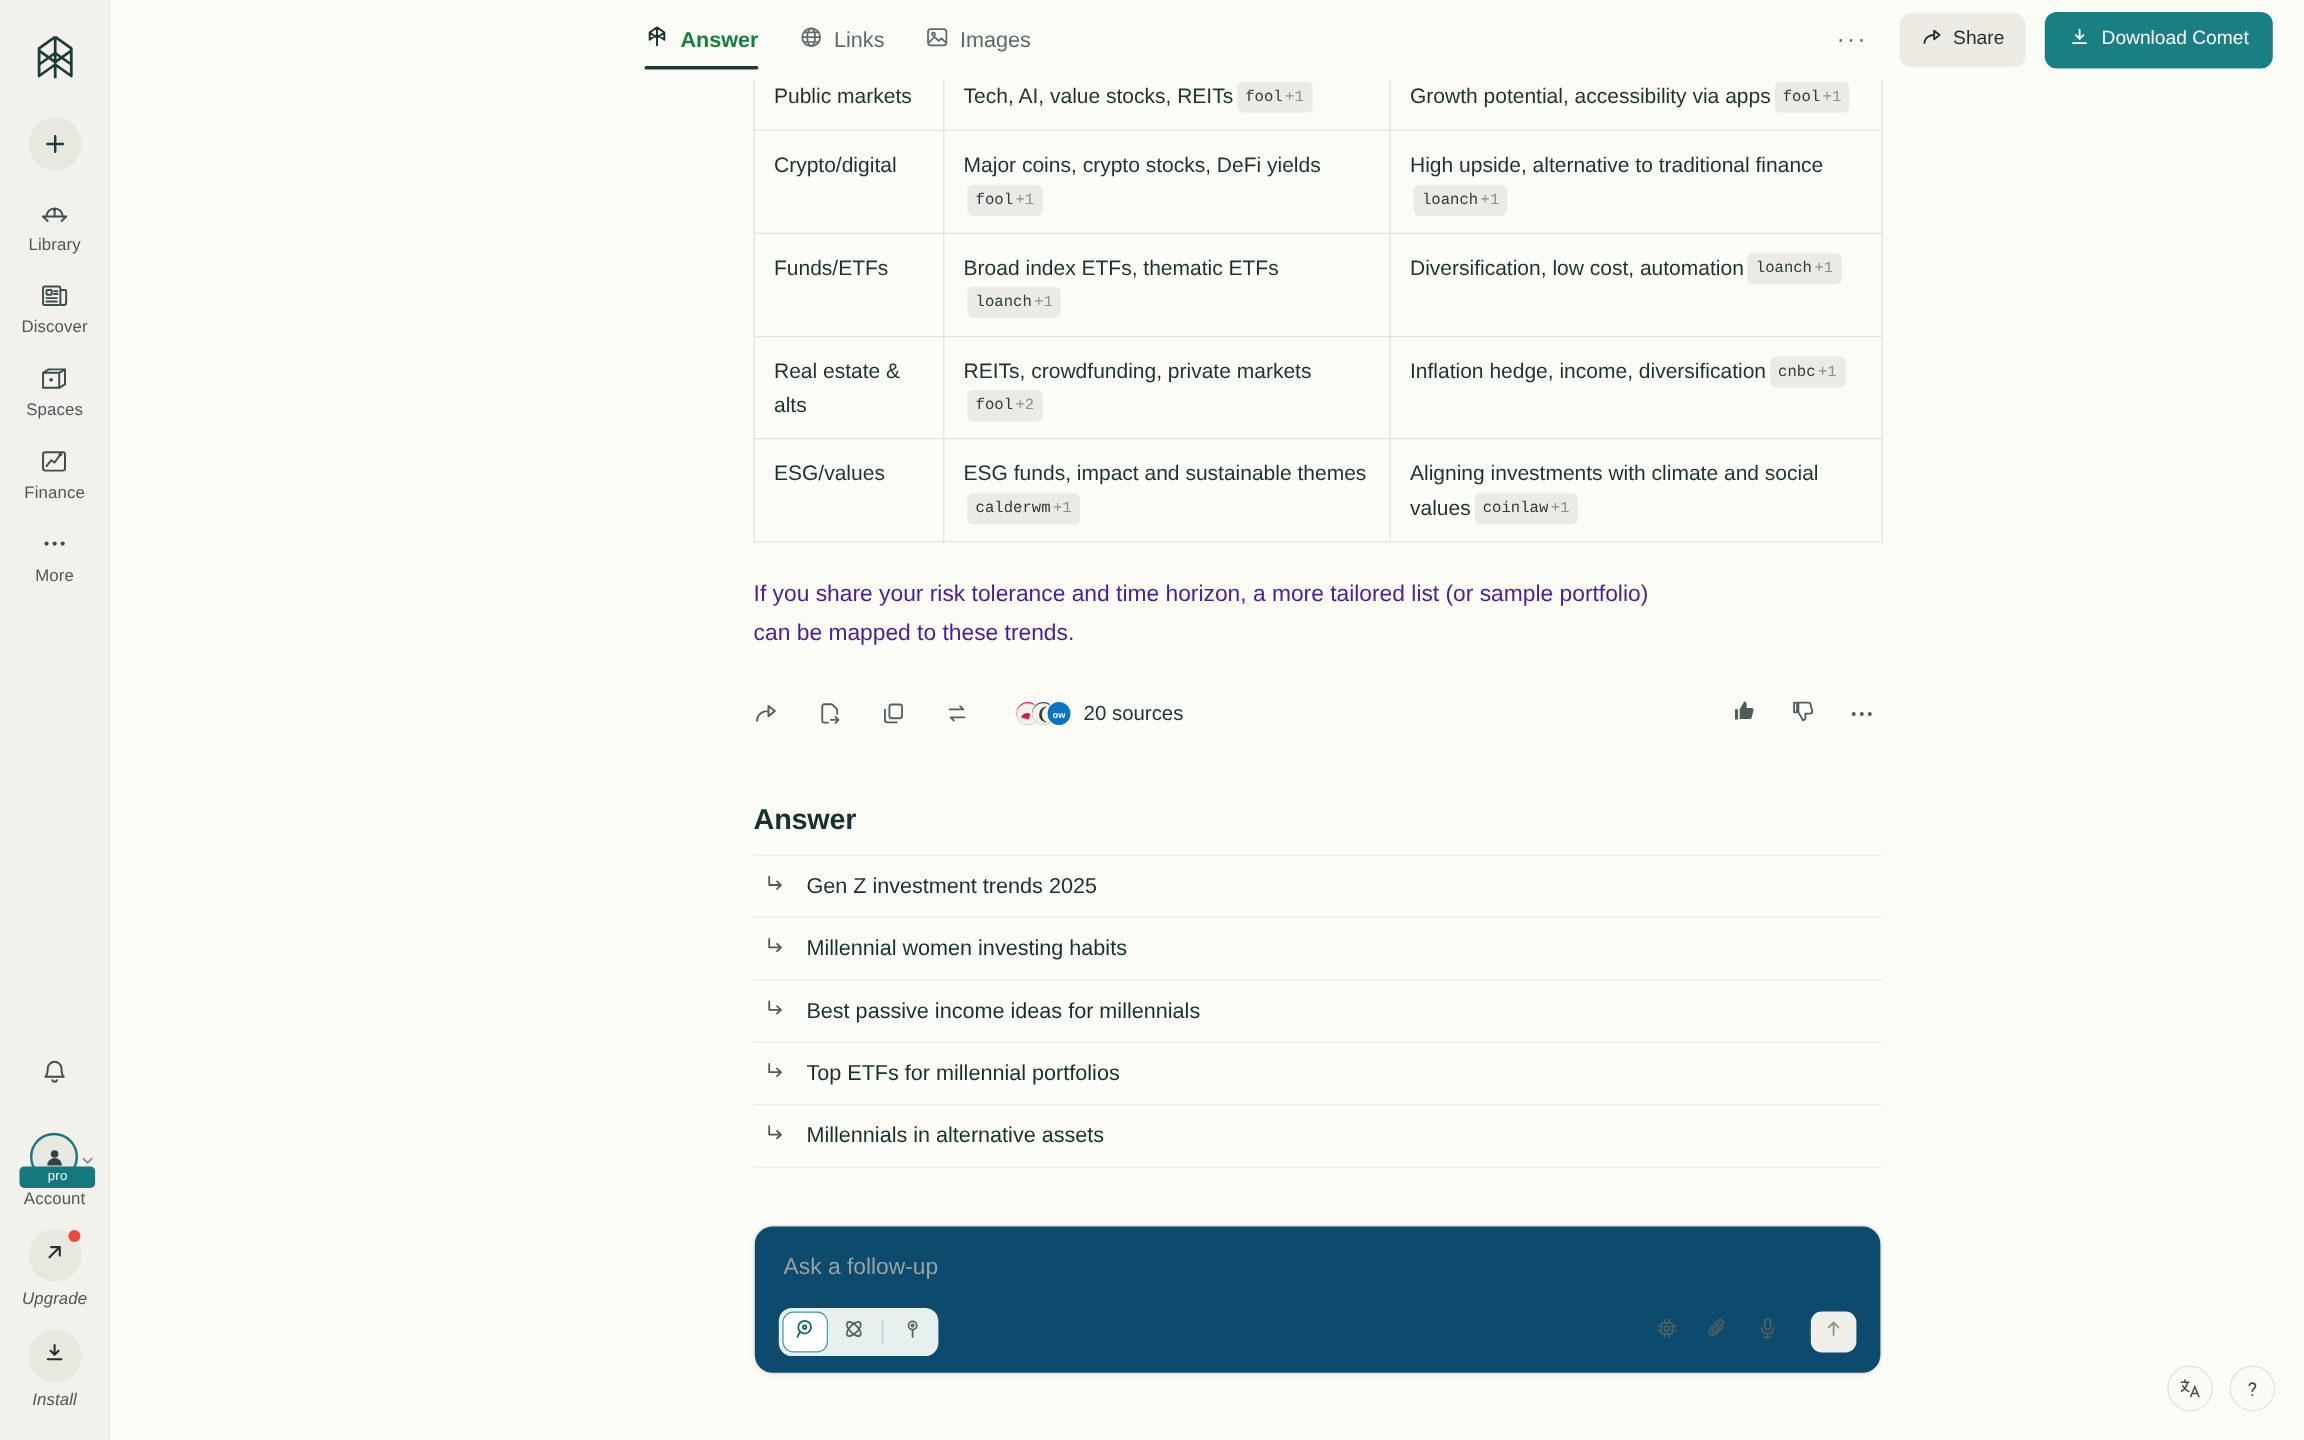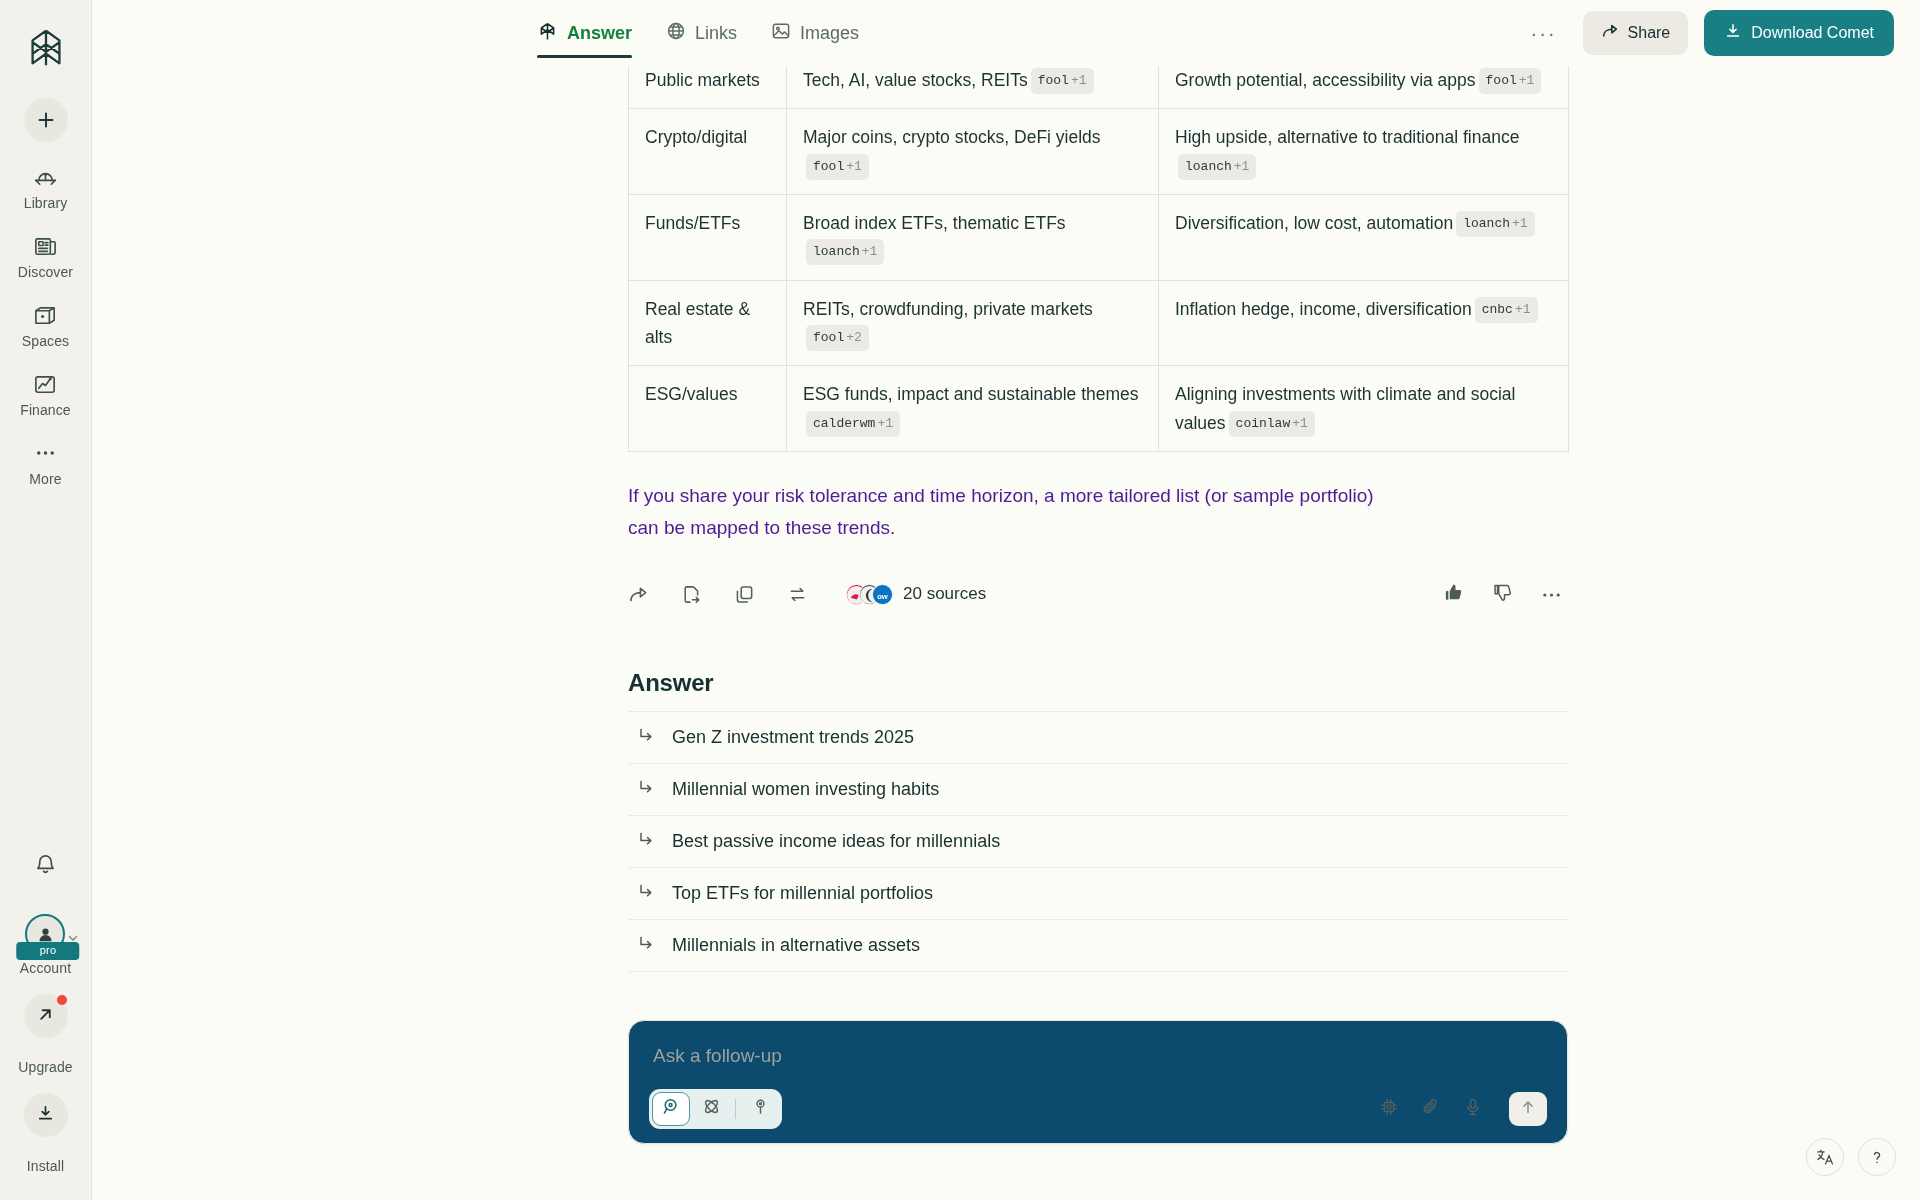--- a/index.html
+++ b/index.html
@@ -65,21 +65,21 @@
   .circ-btn {
     width: 44px; height: 44px; border-radius: 50%;
     background: #e8e7e0;
     display:flex; align-items:center; justify-content:center;
     position: relative; cursor:pointer;
   }
   .red-dot {
     position:absolute; top: 1px; right: 1px;
     width: 10px; height:10px; border-radius:50%; background:#f2483a;
   }
-  .bot-item { margin-top: 18px; display:flex; flex-direction:column; align-items:center; gap:21px; cursor:pointer;}
+  .bot-item { margin-top: 18px; display:flex; flex-direction:column; align-items:center; gap:6px; cursor:pointer;font-style:italic;}
   .bot-item:last-child { margin-bottom: 26px; }
 
   
   #main { flex: 1 1 auto; height: 1200px; position: relative; background: #fcfcf7; }
 
   
   #header {
     height: 66px; width: 100%;
     display: flex; align-items: center;
     position: absolute; top: 0; left: 0;

